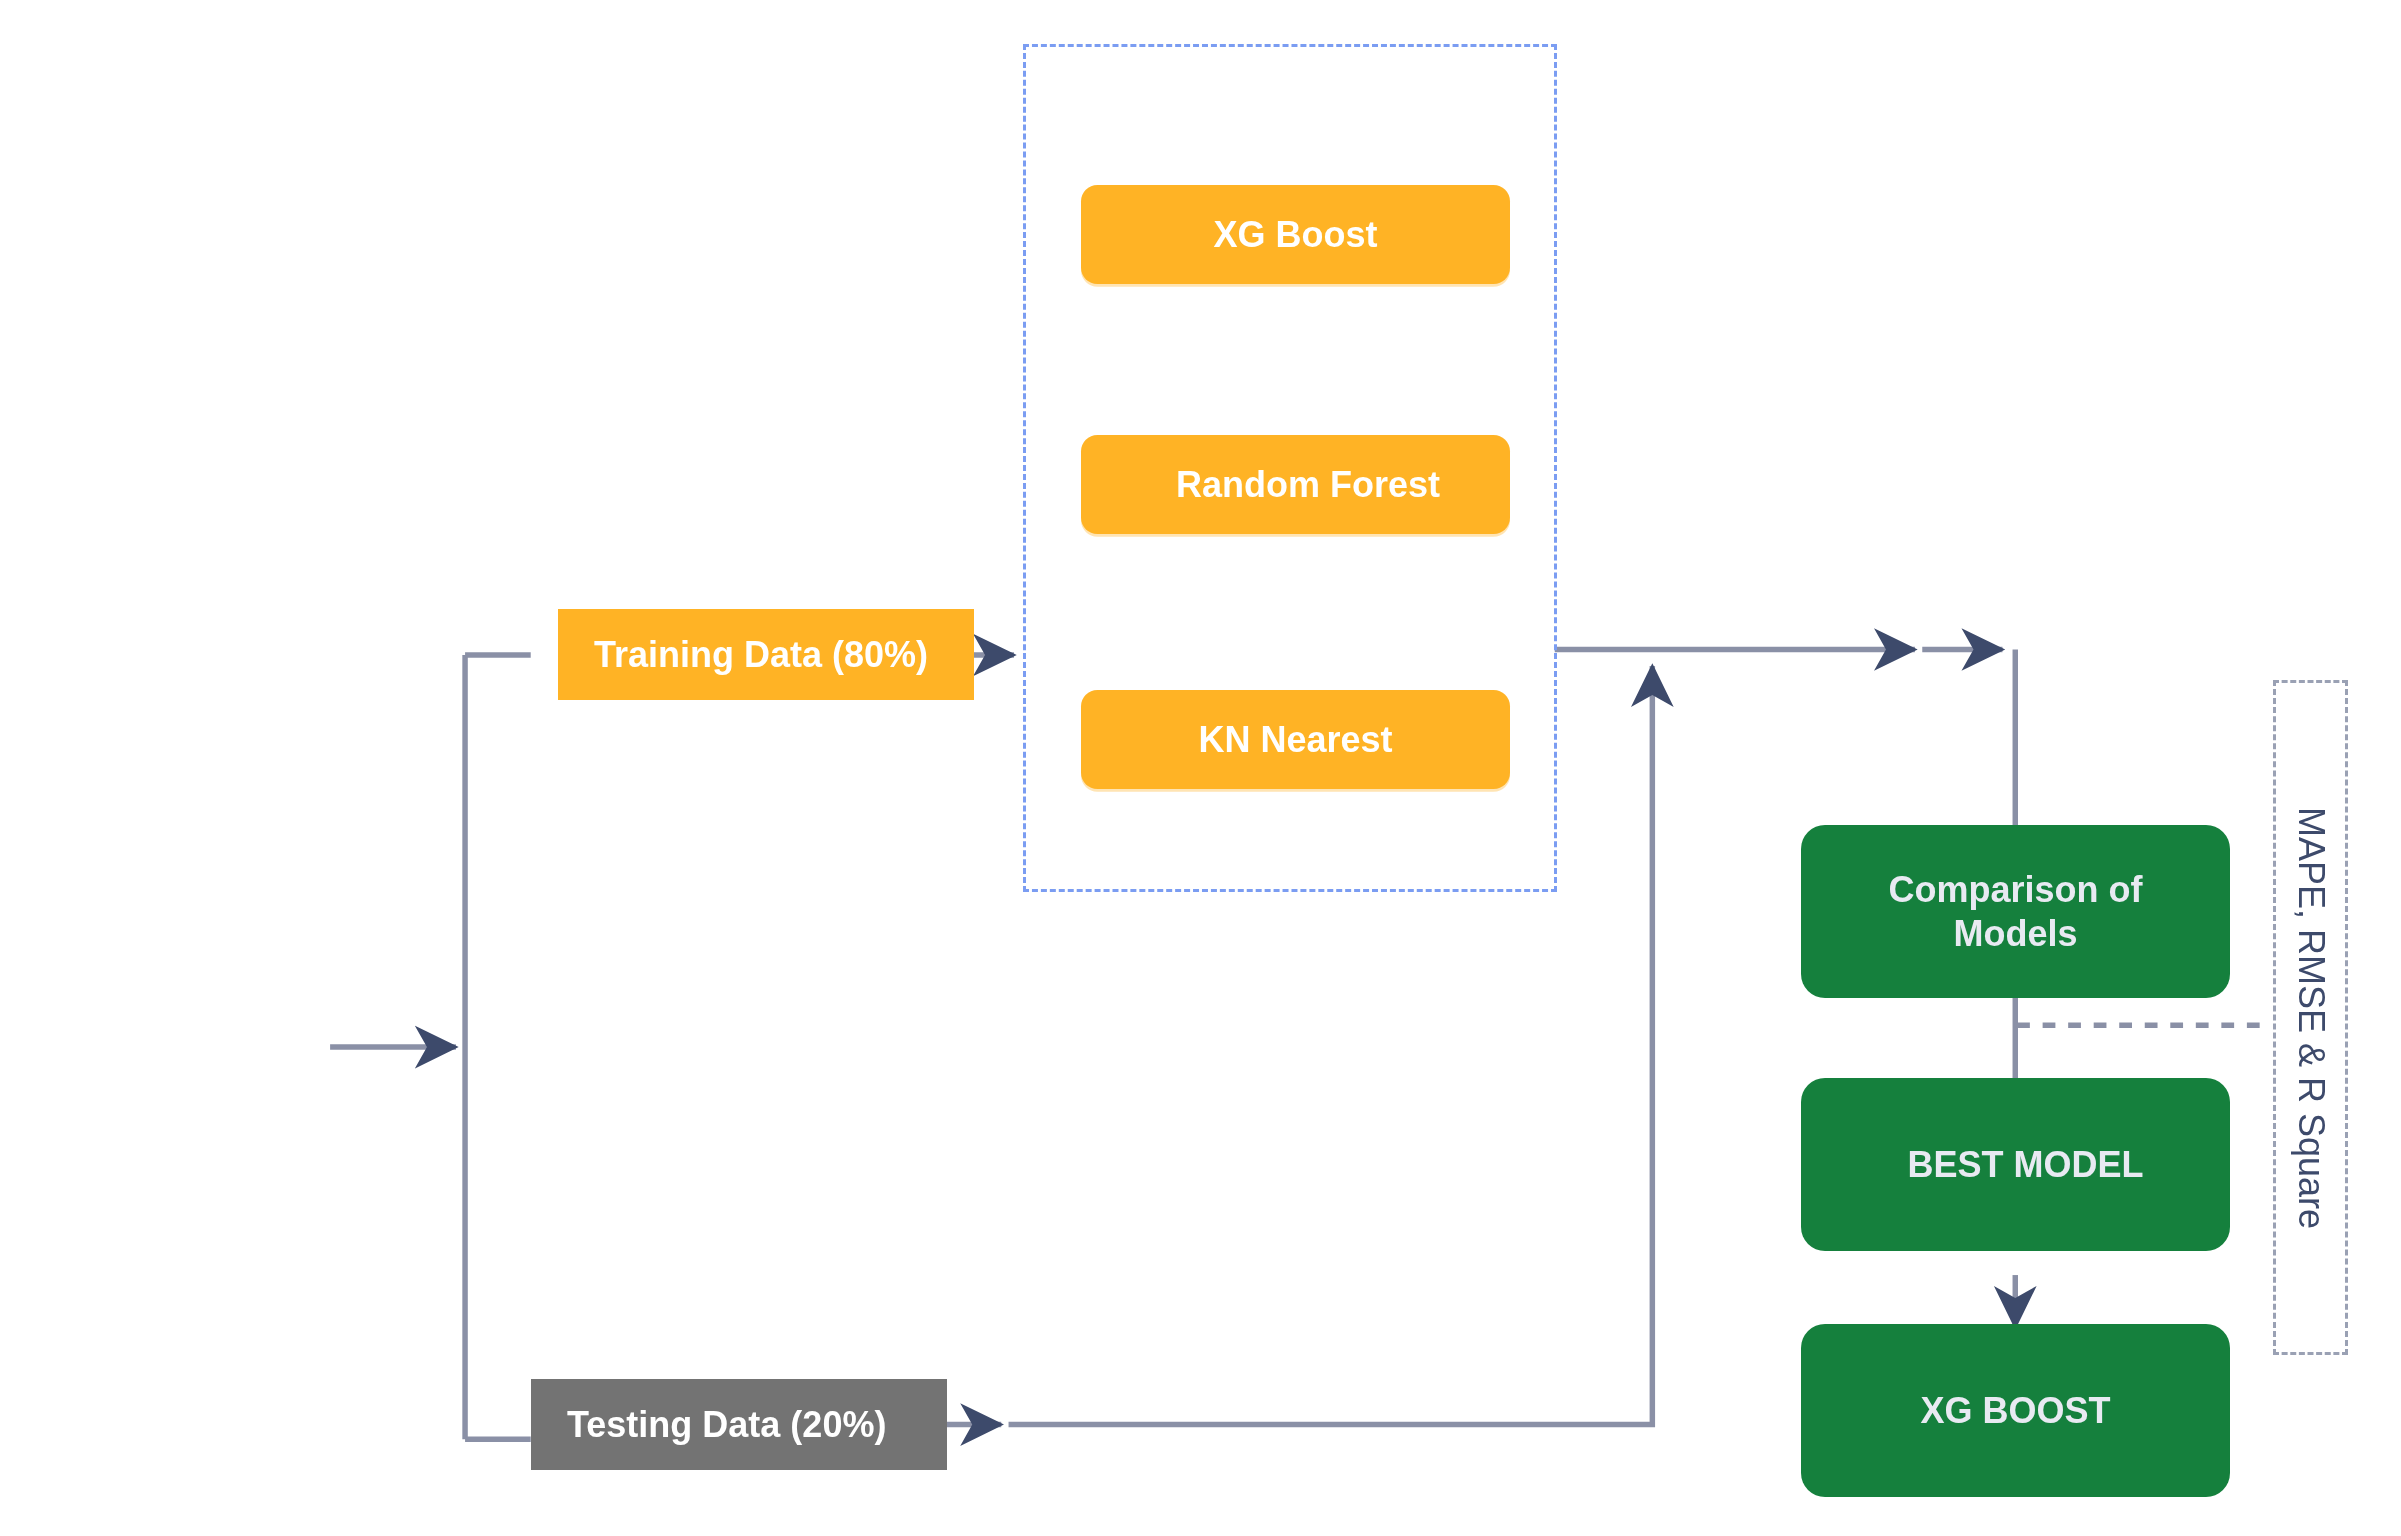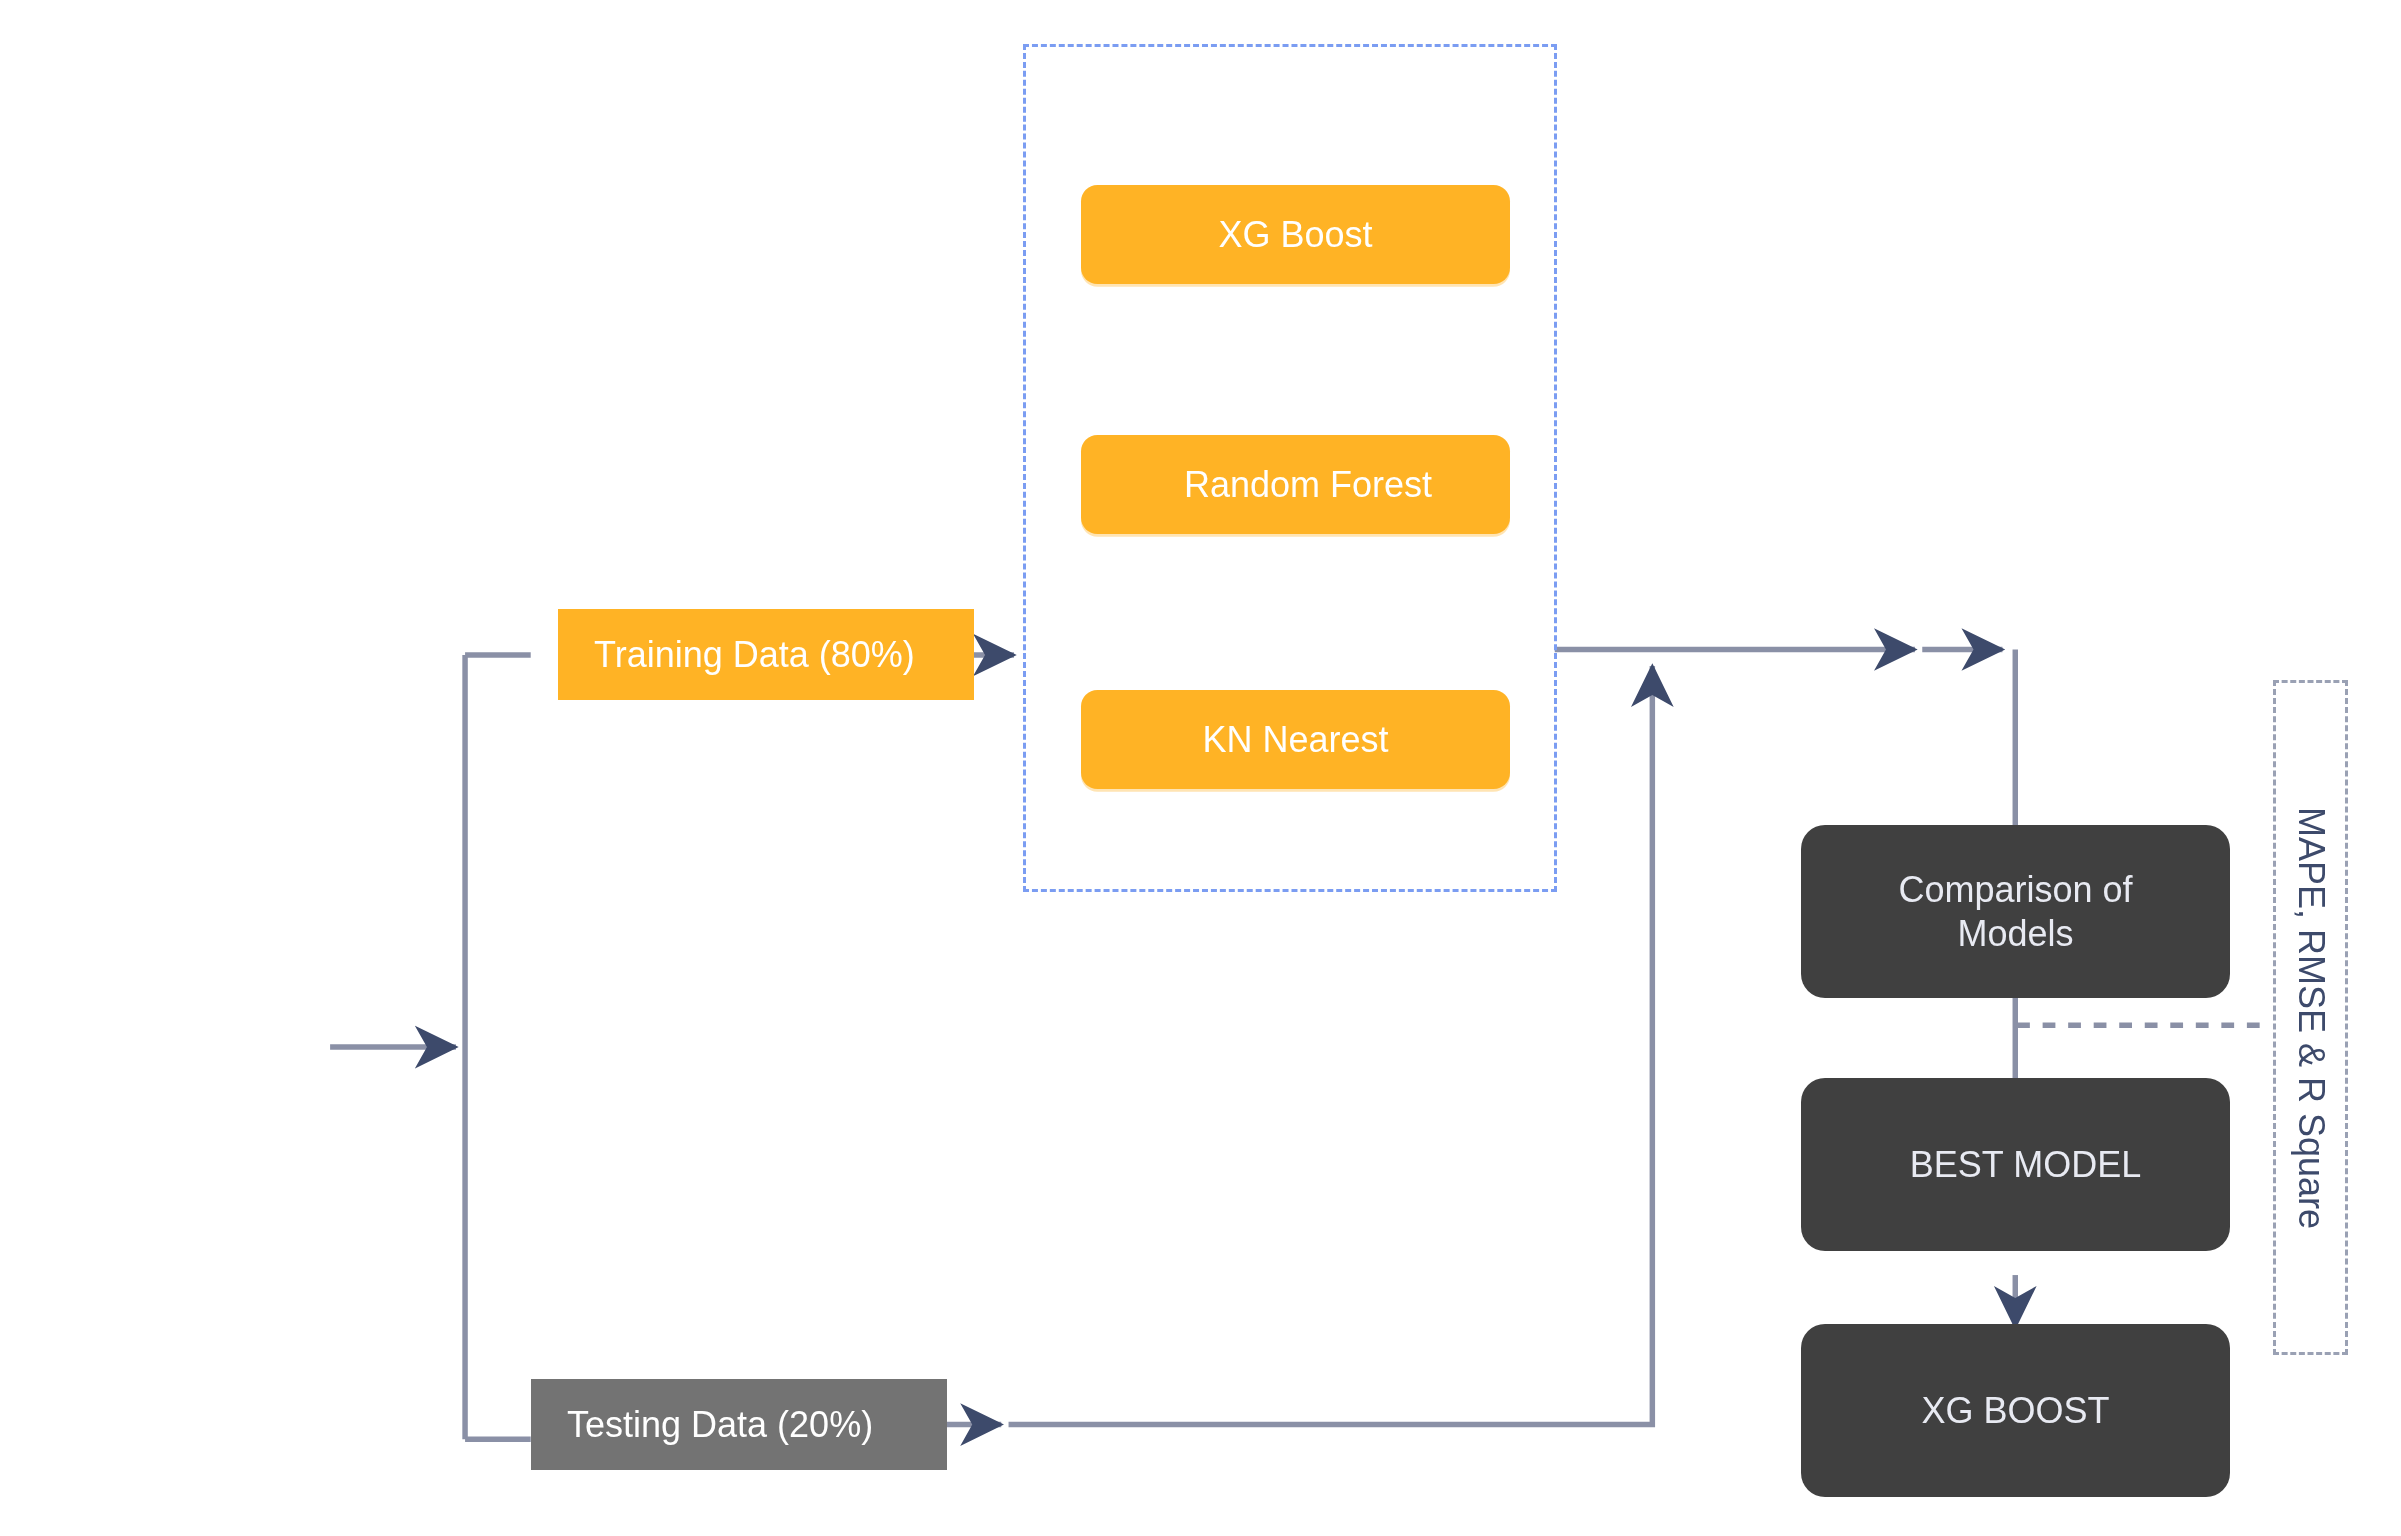--- a/index.html
+++ b/index.html
@@ -25,20 +25,21 @@
 
   
   .node {
     position: absolute;
     display: flex;
     align-items: center;
     justify-content: center;
     text-align: center;
     box-sizing: border-box;
     line-height: 1.22;
+    font-weight: bold;
   }
 
   
   .db {
     position: absolute;
     left: 47px;
     top: 757px;
     width: 283px;
     height: 565px;
   }
@@ -87,21 +88,21 @@
     font-size: 36px;
     border-radius: 0;
     justify-content: flex-start;
     padding-left: 36px;
   }
   .split.train { background: #FFB325; }
   .split.test  { background: #737373; }
 
   
   .result {
-    background: #404040;
+    background: #15803d;
     color: #e8eaf2;
     border-radius: 24px;
     font-size: 36px;
     white-space: pre-line;
     z-index: 3;
     align-items: center;
   }
 
   
   .dashed-blue {

